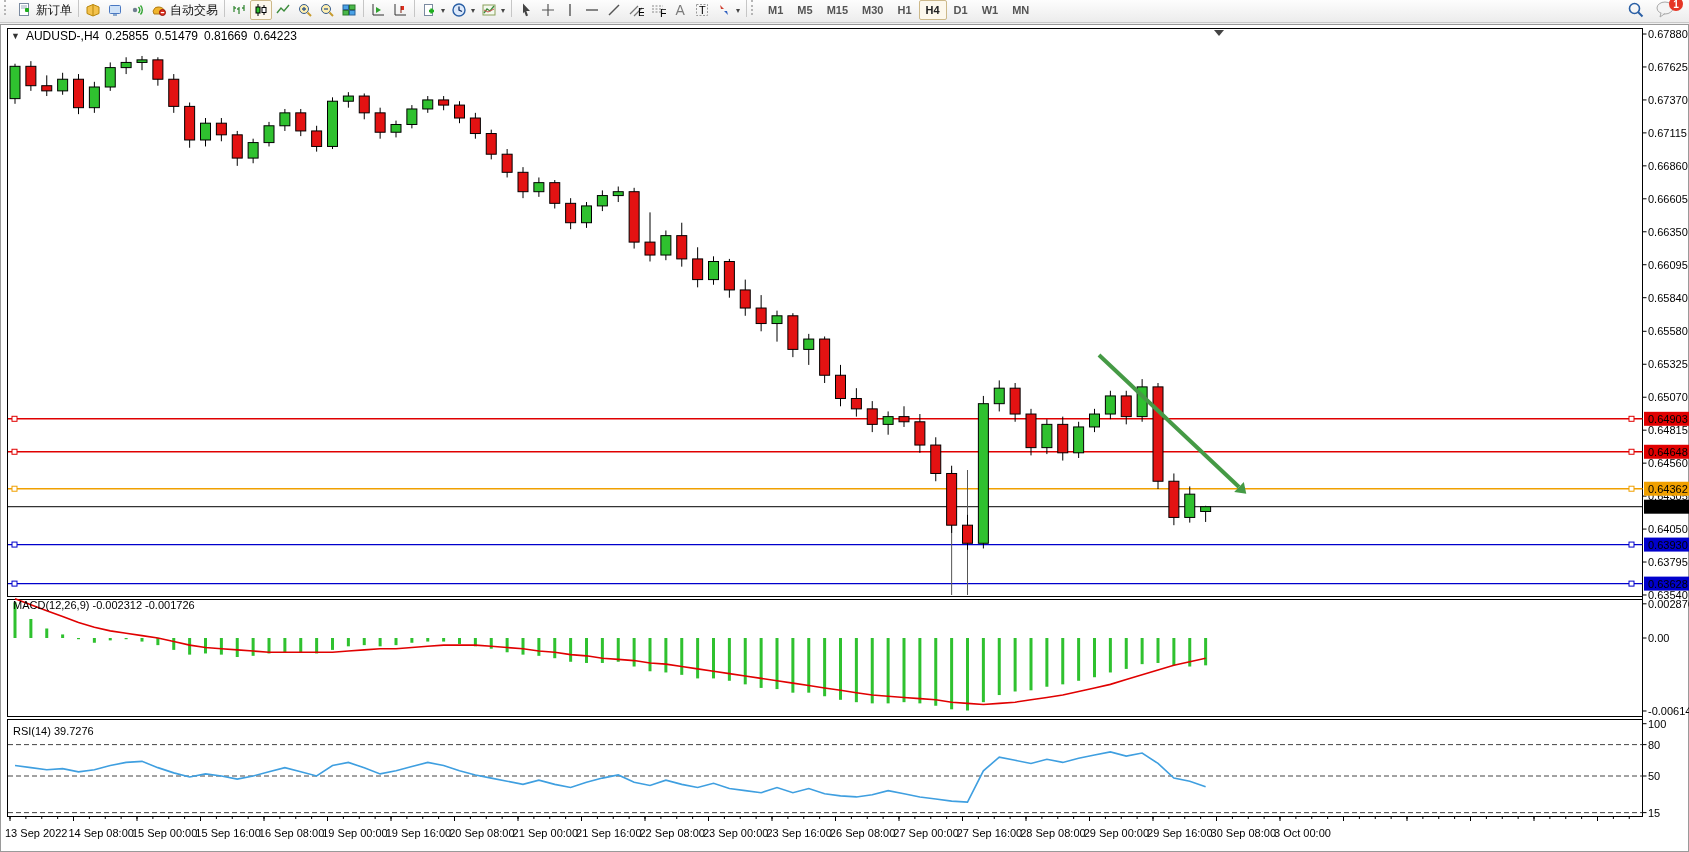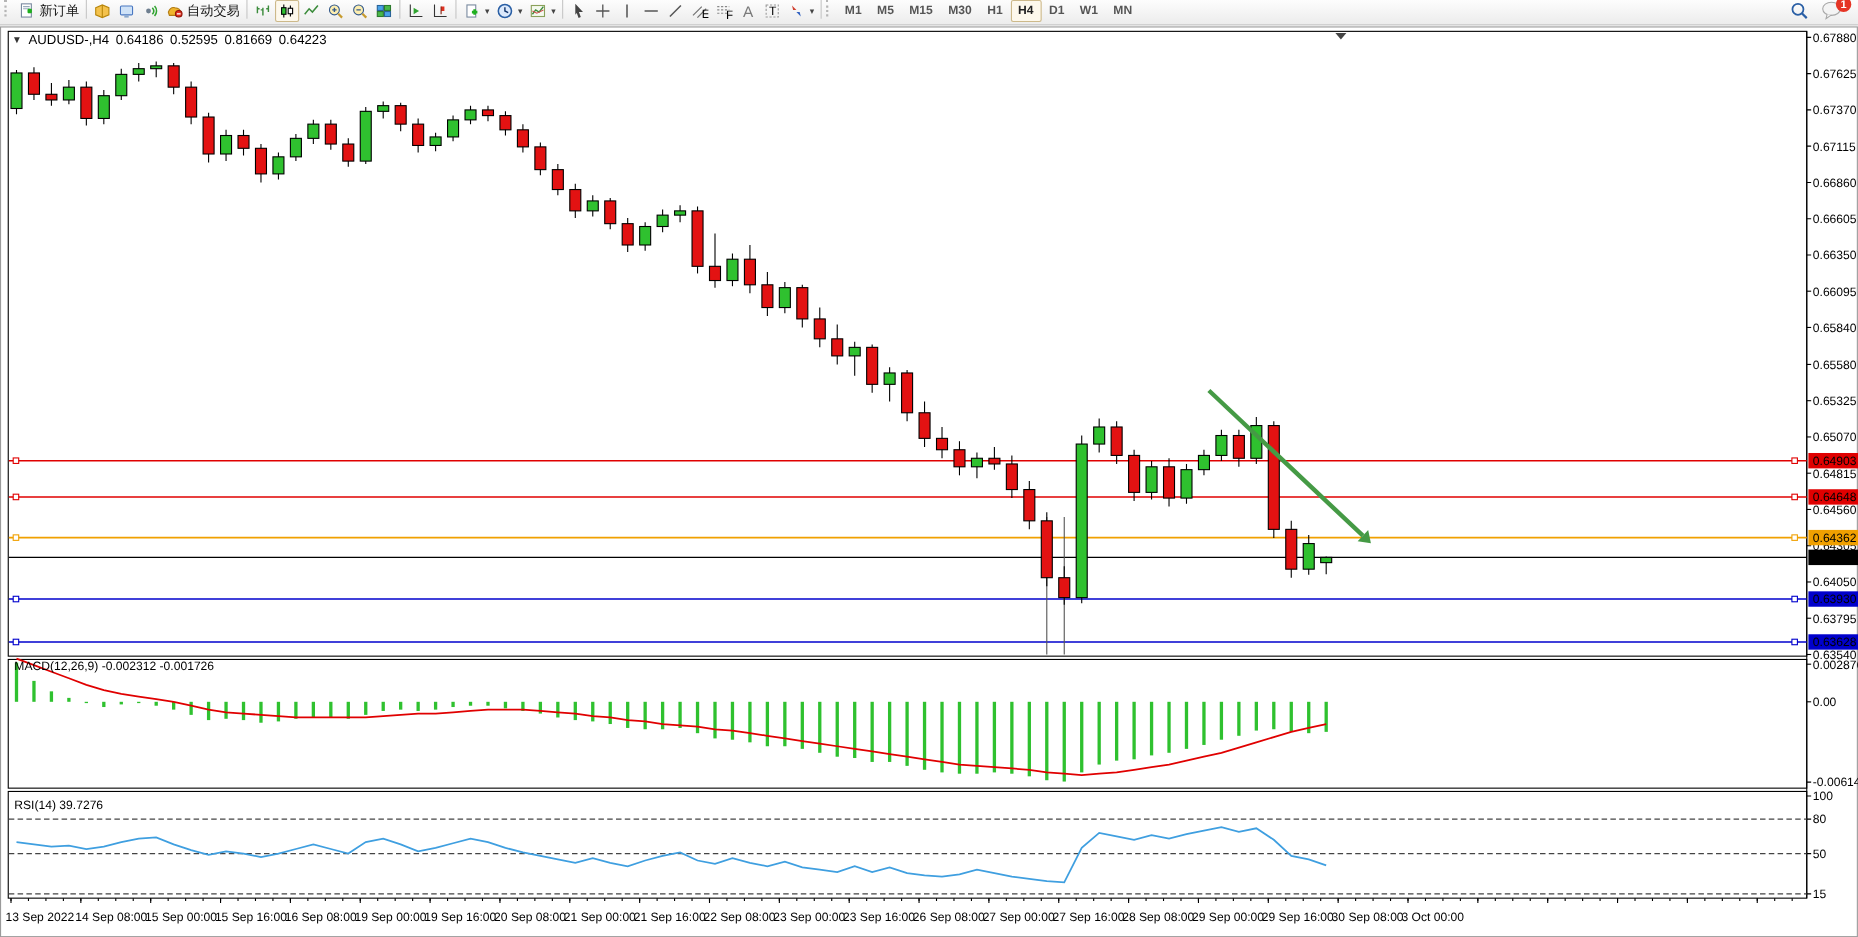--- a/index.html
+++ b/index.html
@@ -239,22 +239,22 @@
         </svg>
       <span class="badge">1</span>
     </div>
   </div>
 </div>
 
 <div class="window">
   <div class="chart-title">
     <span class="dd">▼</span>
     <span>AUDUSD-,H4</span>
-    <span>0.64186</span>
-    <span>0.52595</span>
+    <span>0.25855</span>
+    <span>0.51479</span>
     <span>0.81669</span>
     <span>0.64223</span>
   </div>
   <svg id="chart" width="1689" height="828">
       <rect x="6.5" y="3.5" width="1635" height="568" fill="#fff" stroke="#000"></rect>
       <rect x="6.5" y="574.5" width="1635" height="117" fill="#fff" stroke="#000"></rect>
       <rect x="6.5" y="694.5" width="1635" height="97" fill="#fff" stroke="#000"></rect>
       <line x1="1641.5" y1="3.5" x2="1641.5" y2="791.5" stroke="#000"></line>
       <line x1="1641.5" y1="9" x2="1645.5" y2="9" stroke="#000"></line>
       <text x="1647" y="13">0.67880</text>

